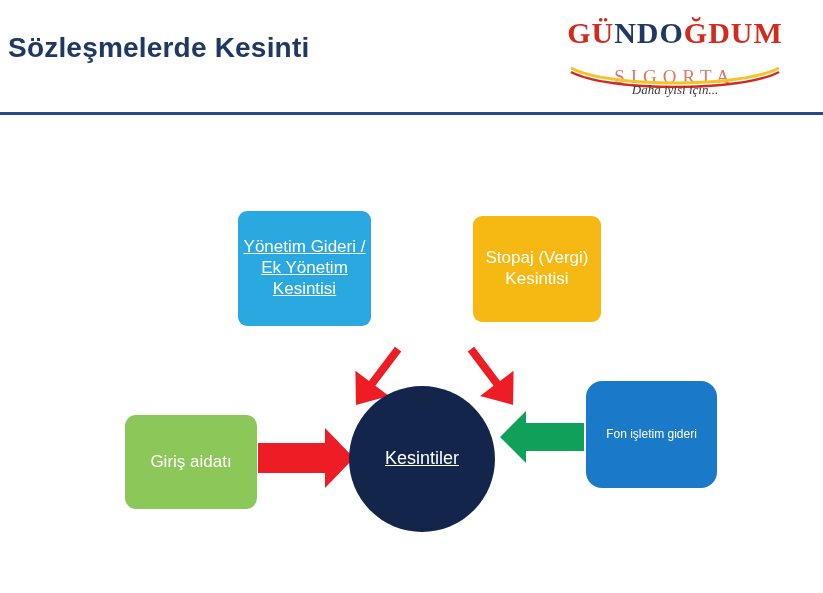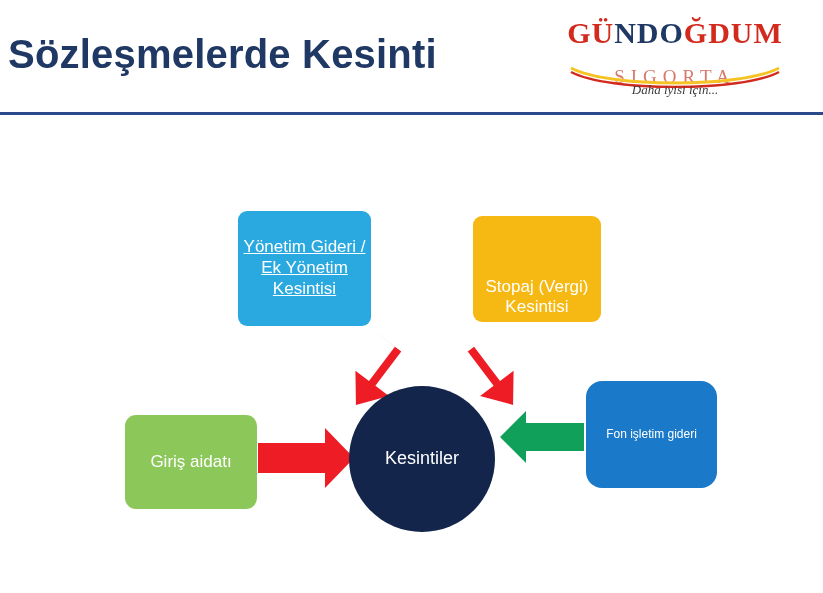--- a/index.html
+++ b/index.html
@@ -13,21 +13,21 @@
     font-family: "Liberation Sans", sans-serif;
     overflow: hidden;
     position: relative;
   }
 
   
   .slide-title {
     position: absolute;
     left: 8px;
     top: 32px;
-    font-size: 40px;
+    font-size: 28px;
     font-weight: bold;
     color: #1f3864;
     letter-spacing: 0.2px;
     white-space: nowrap;
   }
 
   .header-rule {
     position: absolute;
     left: 0px;
     top: 112px;
@@ -120,21 +120,20 @@
     text-decoration: underline;
   }
 
   .node-stopaj {
     left: 473px;
     top: 96px;
     width: 128px;
     height: 106px;
     background: #f6b812;
     border-radius: 9px;
-    align-items: flex-end;
   }
 
   .node-giris {
     left: 125px;
     top: 295px;
     width: 132px;
     height: 94px;
     background: #8cc75a;
     border-radius: 11px;
   }
@@ -150,20 +149,21 @@
   }
 
   .node-center {
     left: 349px;
     top: 266px;
     width: 146px;
     height: 146px;
     background: #13254a;
     border-radius: 50%;
     font-size: 18px;
+    text-decoration: underline;
   }
 
   .arrows {
     position: absolute;
     left: 0;
     top: 0;
     width: 823px;
     height: 473px;
     pointer-events: none;
   }

